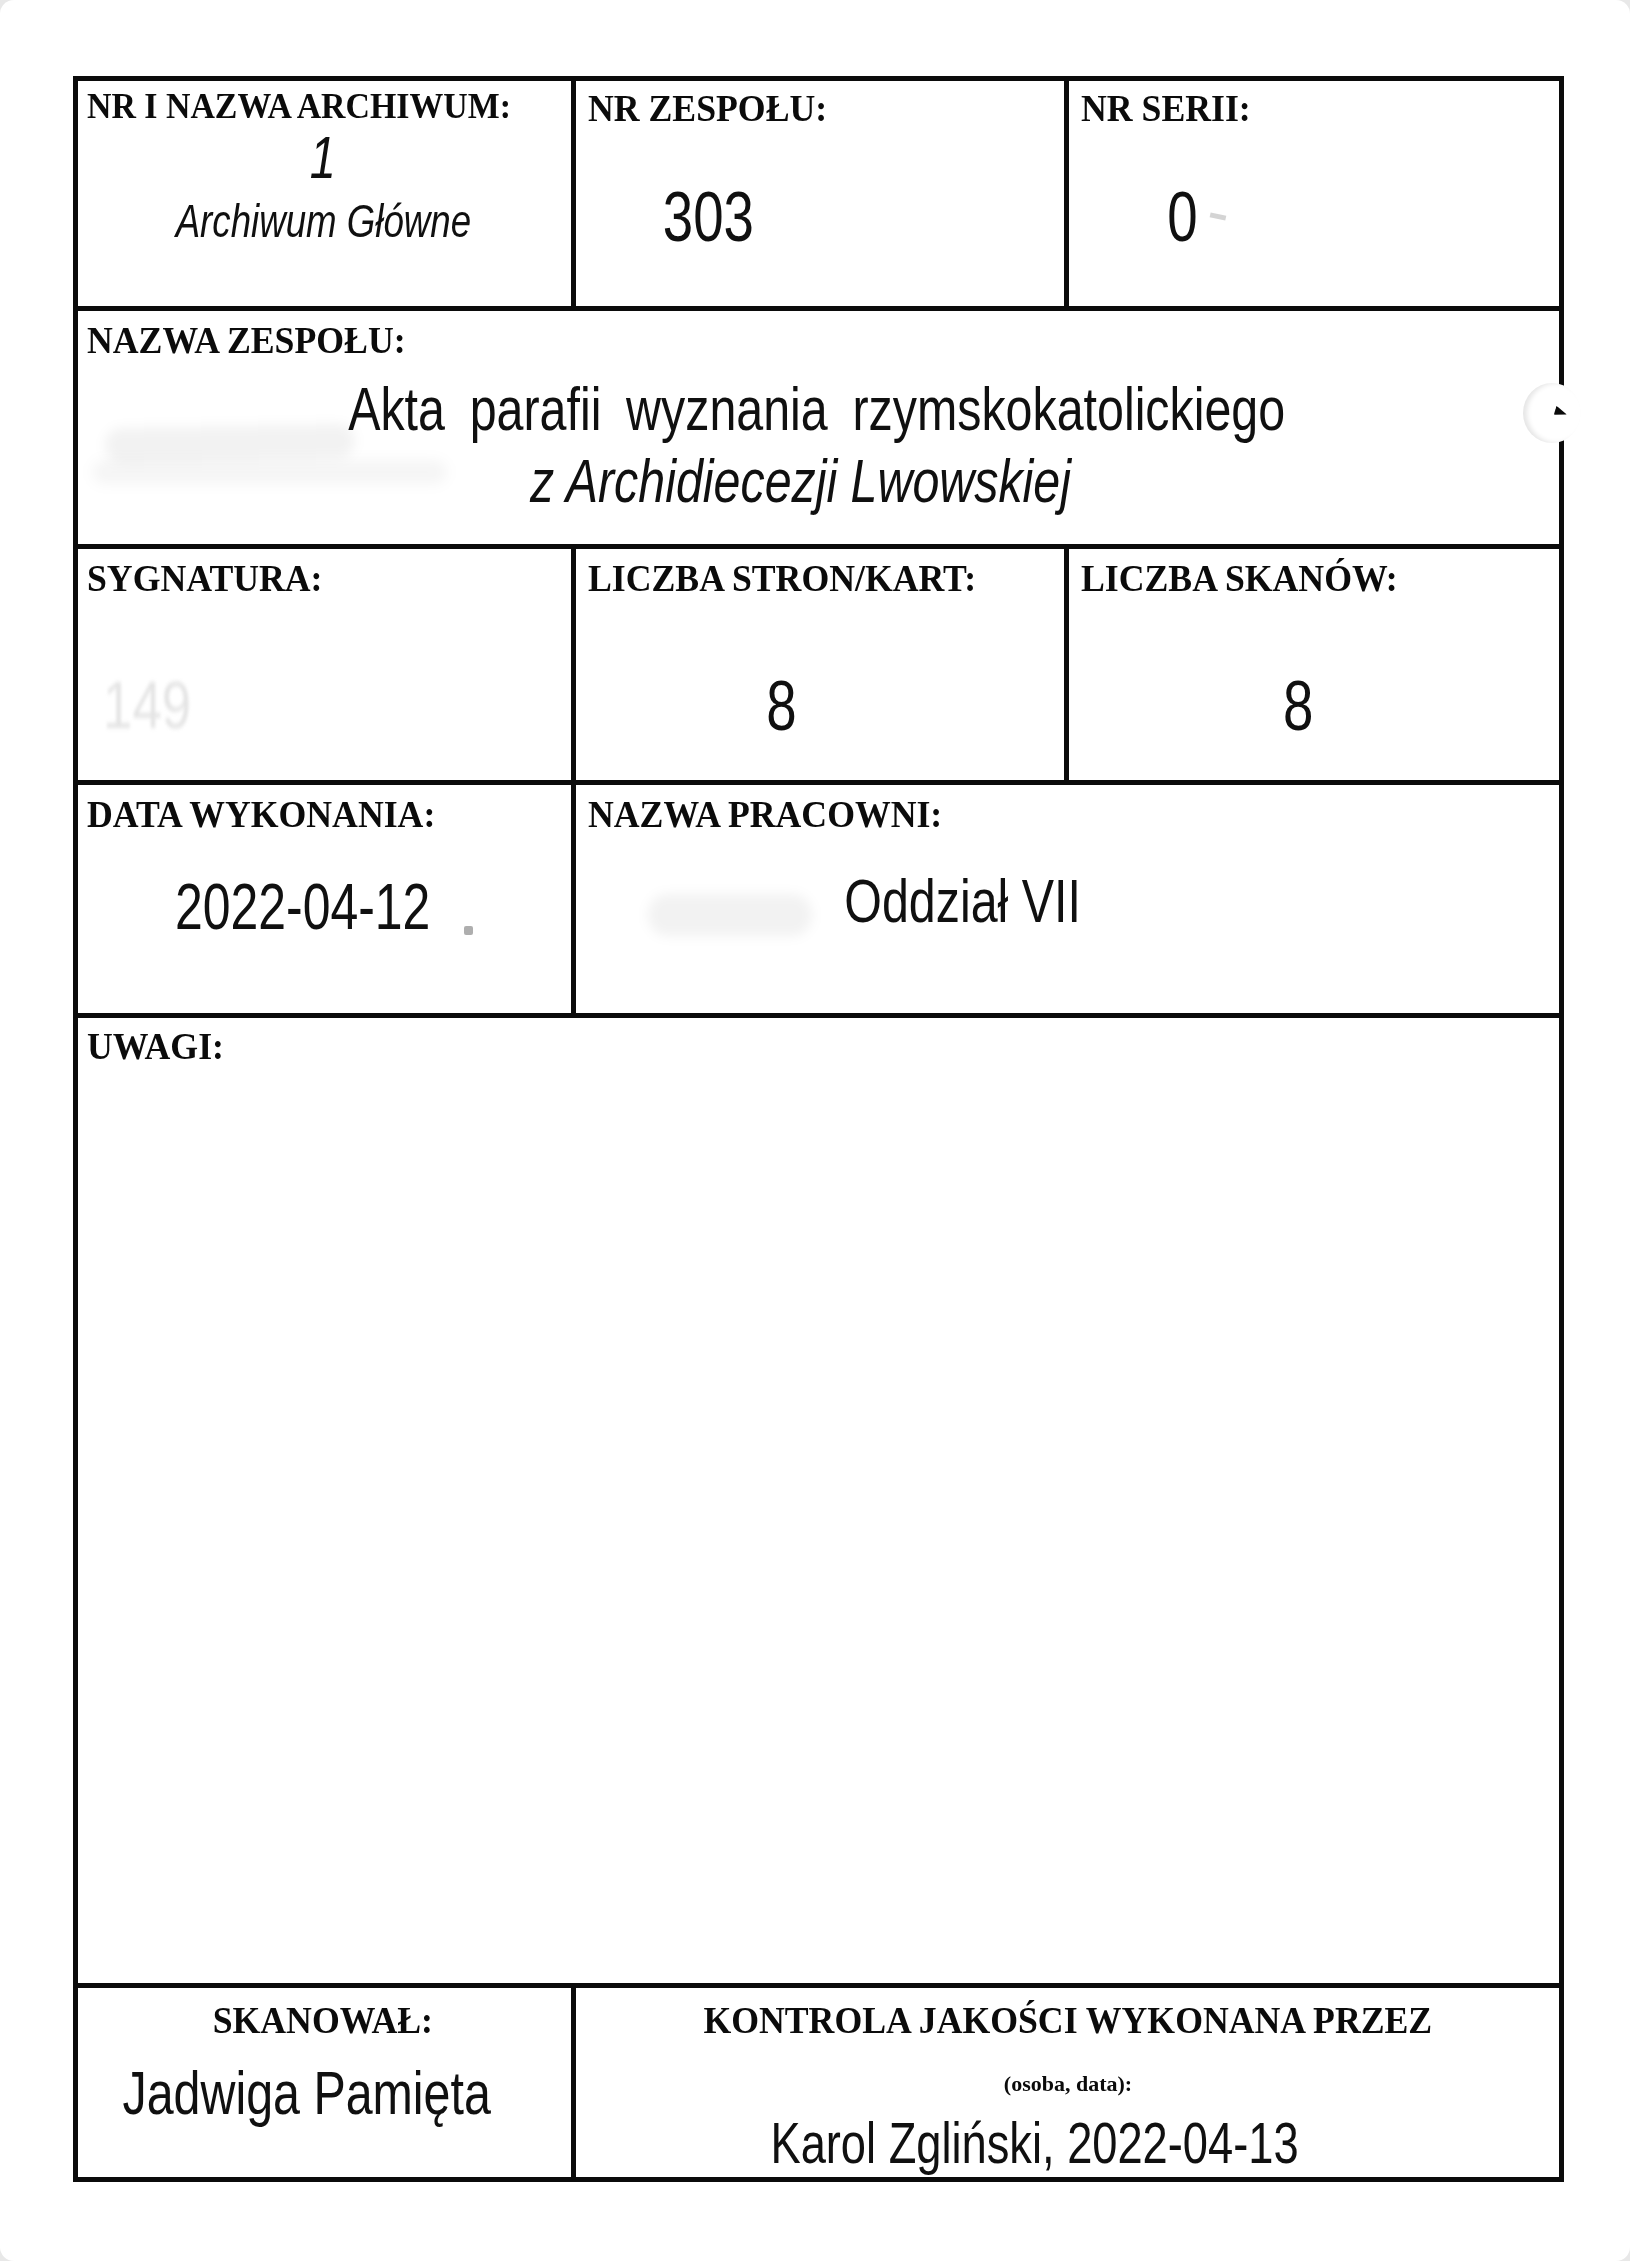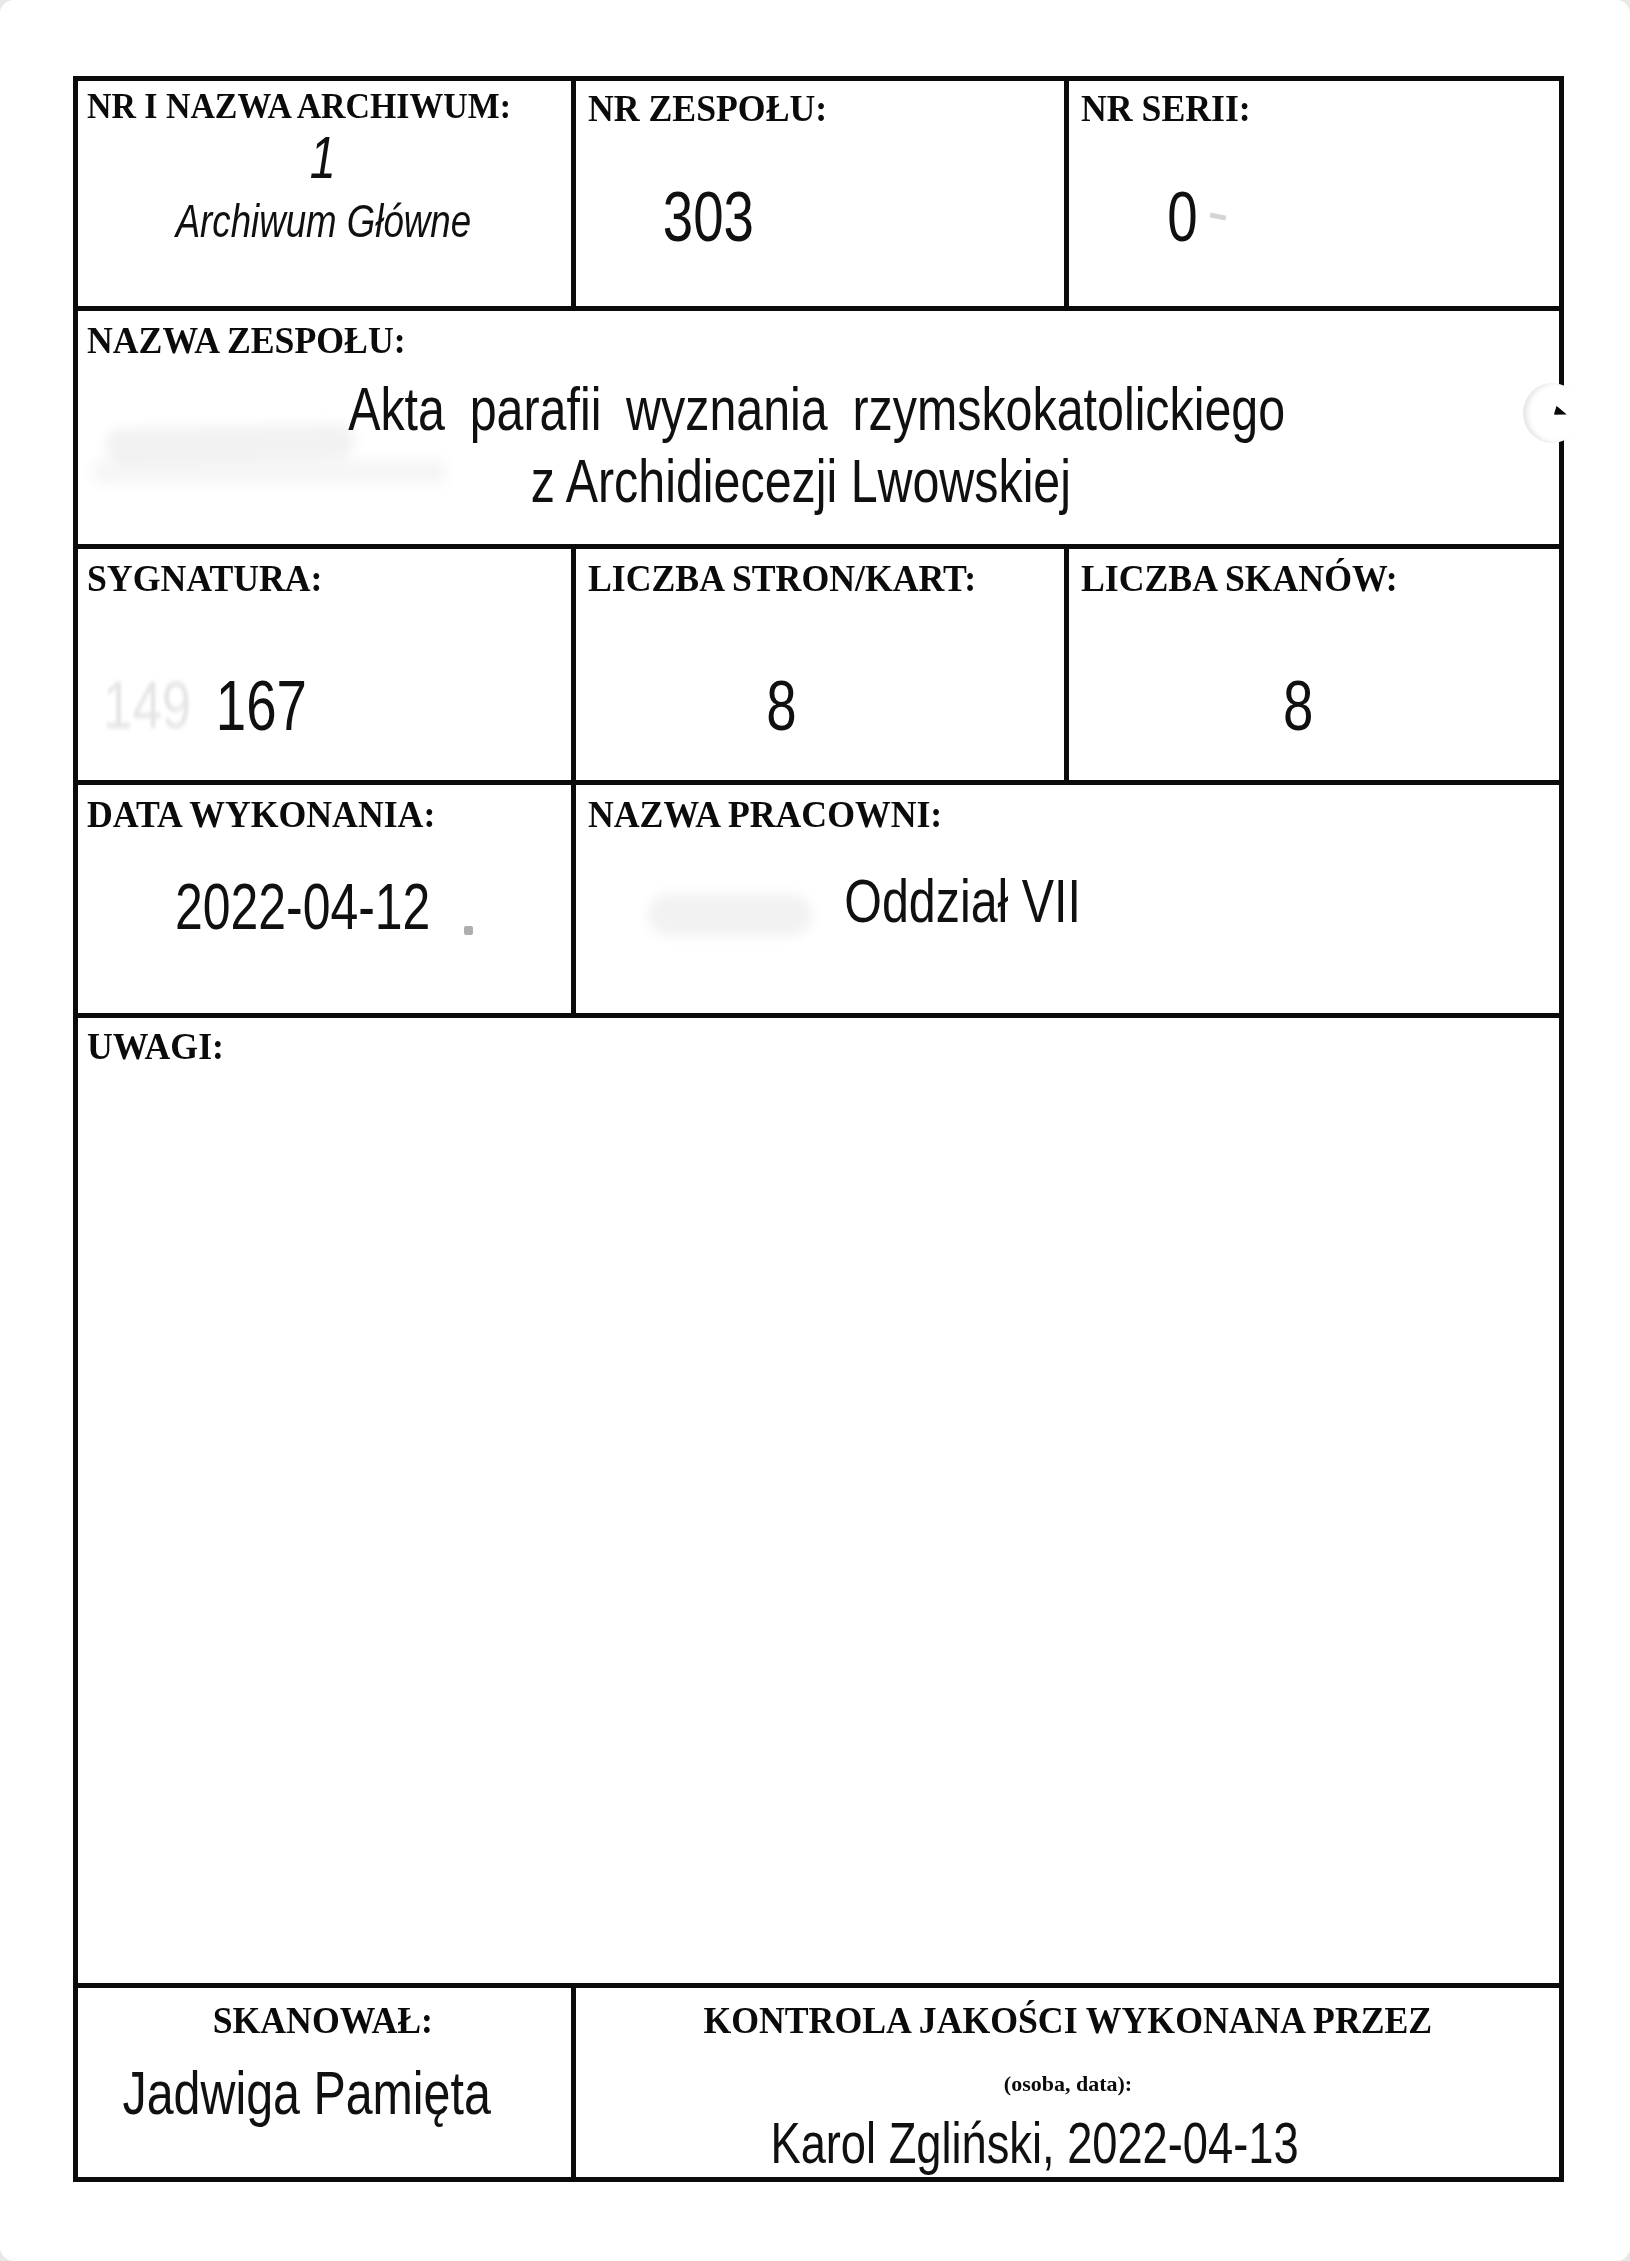--- a/index.html
+++ b/index.html
@@ -79,21 +79,21 @@
   
   #c-archive .r1{margin-top:2.6px;font-size:60px;line-height:60px;}
   #c-archive .r2{margin-top:4px;font-size:47px;line-height:58px;}
   #c-archive .r3{margin-top:0px;font-size:57px;line-height:58px;}
   #c-zespol-nr .vrow{margin-top:53px;}
   #c-zespol-nr .v{font-size:70px;line-height:70px;transform:translateX(-112px) scaleX(.78);}
   #c-serii .vrow{margin-top:53px;}
   #c-serii .v{font-size:70px;line-height:70px;transform:translateX(-132px) scaleX(.78);}
   #c-nazwa .r1{margin-top:16px;}
   #c-nazwa .r1 .v{font-size:62px;line-height:64px;word-spacing:14.5px;}
-  #c-nazwa .r2{margin-top:8px;}
+  #c-nazwa .r2{margin-top:8px;font-style:italic;}
   #c-nazwa .r2 .v{font-size:62px;line-height:64px;transform:translateX(-16.4px) scaleX(.78);}
   #c-sygnatura .vrow{margin-top:72px;}
   #c-sygnatura .v{font-size:70px;line-height:70px;transform:translateX(-62px) scaleX(.78);}
   #c-strony .vrow{margin-top:72px;}
   #c-strony .v{font-size:70px;line-height:70px;transform:translateX(-39px) scaleX(.78);}
   #c-skany .vrow{margin-top:72px;}
   #c-skany .v{font-size:70px;line-height:70px;transform:translateX(-16.4px) scaleX(.78);}
   #c-data .vrow{margin-top:39px;}
   #c-data .v{font-size:64px;line-height:66px;transform:translateX(-20px) scaleX(.78);}
   #c-pracownia .vrow{margin-top:34px;}
@@ -160,21 +160,20 @@
   </div>
 
   <div class="cell" id="c-nazwa">
     <span class="lab">NAZWA ZESPOŁU:</span>
     <span class="vrow r1"><span class="v">Akta parafii wyznania rzymskokatolickiego</span></span>
     <span class="vrow r2"><span class="v">z Archidiecezji Lwowskiej</span></span>
   </div>
 
   <div class="cell" id="c-sygnatura">
     <span class="lab">SYGNATURA:</span>
-    <span class="vrow"><span class="v">167</span></span>
   </div>
 
   <div class="cell" id="c-strony">
     <span class="lab">LICZBA STRON/KART:</span>
     <span class="vrow"><span class="v">8</span></span>
   </div>
 
   <div class="cell" id="c-skany">
     <span class="lab">LICZBA SKANÓW:</span>
     <span class="vrow"><span class="v">8</span></span>

